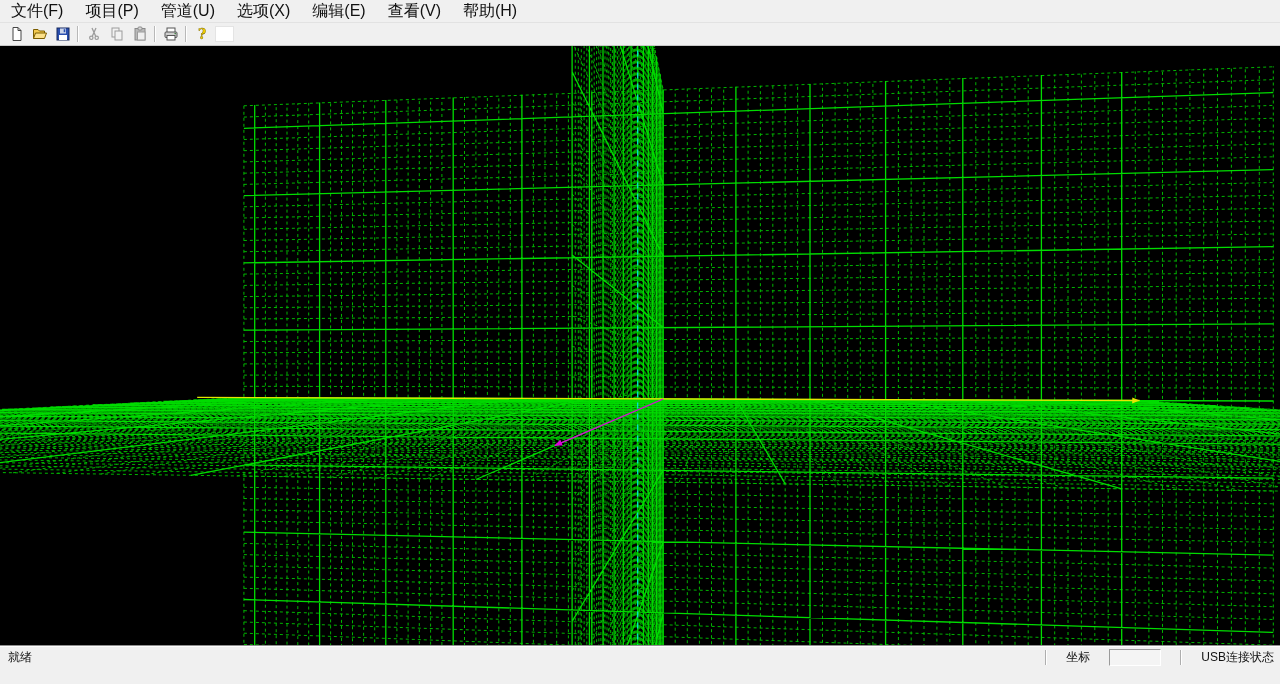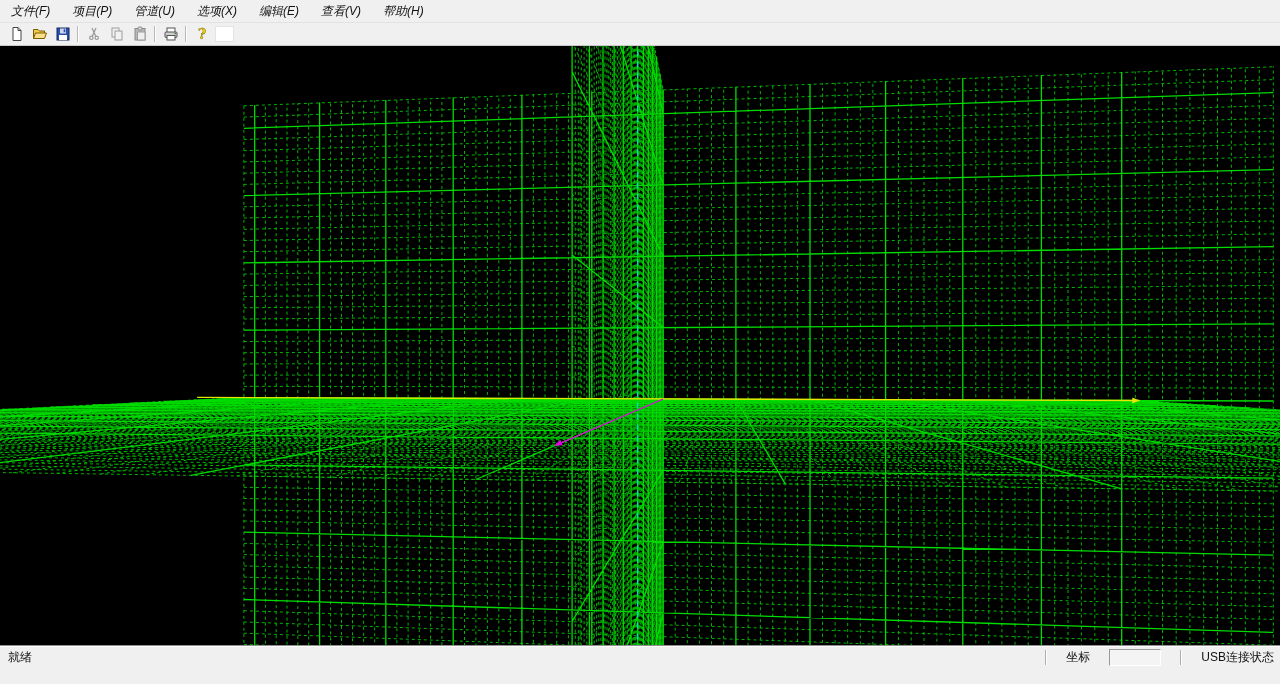--- a/index.html
+++ b/index.html
@@ -26,21 +26,21 @@
     width:35px;color:#fff;font-weight:bold;
     background:linear-gradient(180deg,#e8836f 0%,#d8553c 45%,#b5331c 55%,#c9462c 100%);
   }
   .glyph-min{display:block;width:9px;height:3px;background:#222;margin-top:6px;}
   .glyph-restore{position:relative;display:block;width:9px;height:8px;}
   .glyph-restore::before{content:"";position:absolute;left:2px;top:0;width:6px;height:5px;border:1px solid #222;}
   .glyph-restore::after{content:"";position:absolute;left:0;top:2px;width:6px;height:5px;border:1px solid #222;background:#dce5ee;}
   
   .menubar{
     height:22px;background:#f0f0f0;display:flex;align-items:stretch;
-    font-size:12px;color:#111;border-bottom:1px solid #e2e2e2;font-style:italic;
+    font-size:16px;color:#111;border-bottom:1px solid #e2e2e2;
   }
   .menu-item{display:flex;align-items:center;padding:0 11px;cursor:default;}
   
   .toolbar{
     height:22px;background:#f0f0f0;display:flex;align-items:center;
     padding-left:5px;border-bottom:1px solid #c8c8c8;
   }
   .tb-btn{width:21px;height:20px;display:flex;align-items:center;justify-content:center;border:1px solid transparent;}
   .tb-sep{width:1px;height:16px;background:#b8b8b8;border-right:1px solid #fff;margin:0 3px;}
   

